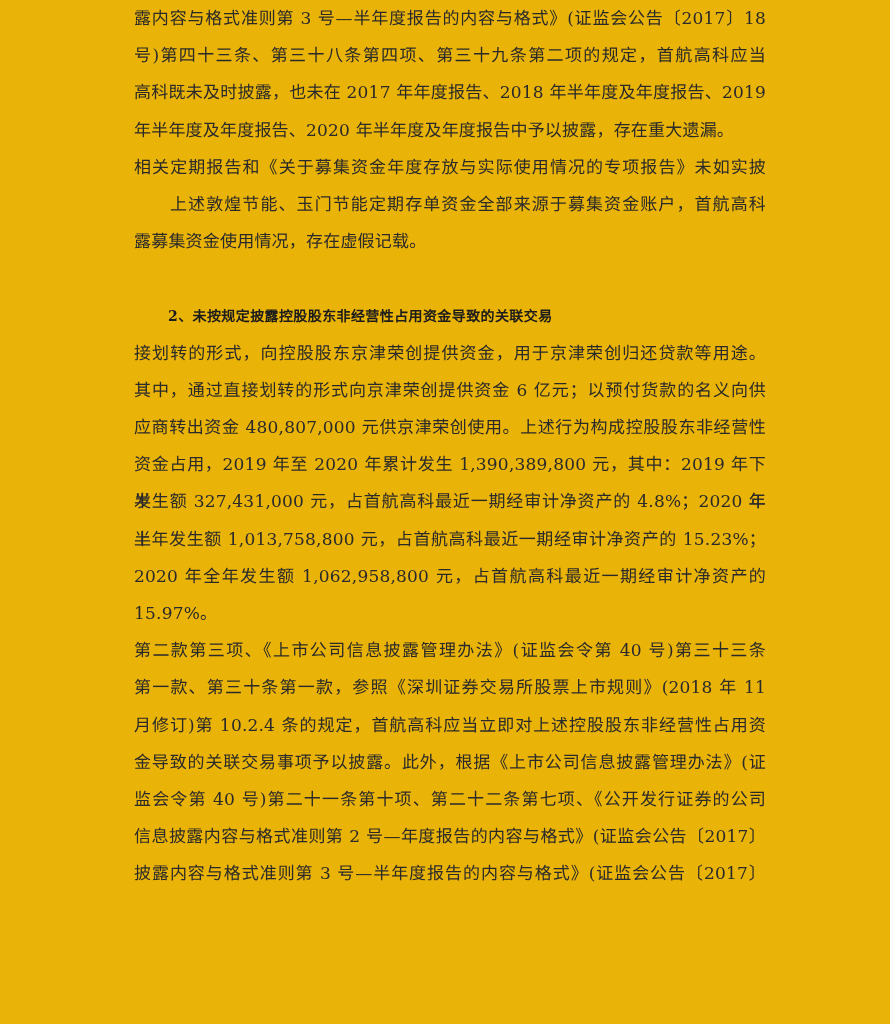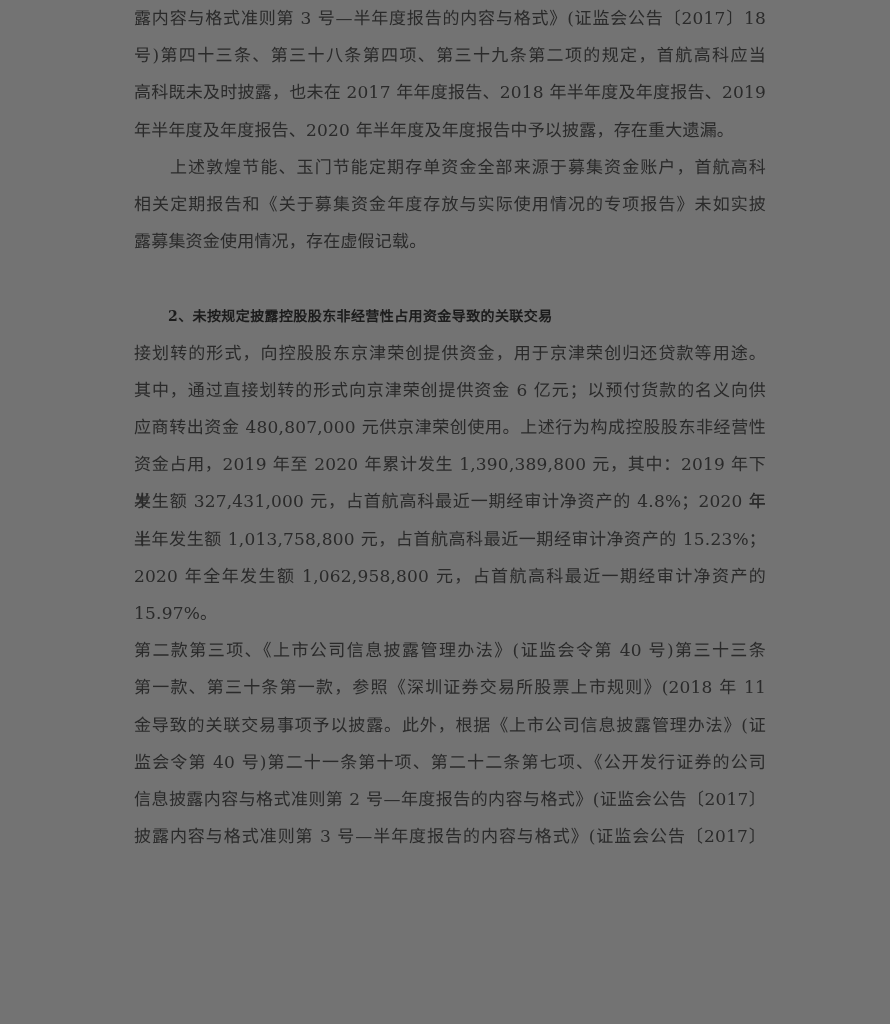--- a/index.html
+++ b/index.html
@@ -12,21 +12,21 @@
     width: 890px;
     height: 1024px;
     overflow: hidden;
     font-family: "DejaVu Serif", "Liberation Serif", serif;
     color: #2a2a2a;
   }
   .page {
     position: relative;
     width: 890px;
     height: 1024px;
-    background: #737373;
+    background: #eab308;
     box-sizing: border-box;
   }
   .text-column {
     position: absolute;
     left: 134px;
     top: 0px;
     width: 632px;
   }
   
   .line {
@@ -75,22 +75,22 @@
   <div class="text-column clipped">
 
     <div>
       <div class="line justify">露内容与格式准则第 3 号—半年度报告的内容与格式》(证监会公告〔2017〕18</div>
       <div class="line justify">号)第四十三条、第三十八条第四项、第三十九条第二项的规定，首航高科应当</div>
       <div class="line justify">高科既未及时披露，也未在 2017 年年度报告、2018 年半年度及年度报告、2019</div>
       <div class="line justify last">年半年度及年度报告、2020 年半年度及年度报告中予以披露，存在重大遗漏。</div>
     </div>
 
     <div>
+      <div class="line justify">相关定期报告和《关于募集资金年度存放与实际使用情况的专项报告》未如实披</div>
       <div class="line justify indent">上述敦煌节能、玉门节能定期存单资金全部来源于募集资金账户，首航高科</div>
-      <div class="line justify">相关定期报告和《关于募集资金年度存放与实际使用情况的专项报告》未如实披</div>
       <div class="line justify last">露募集资金使用情况，存在虚假记载。</div>
     </div>
 
     <div class="spacer"></div>
 
     <div class="heading">2、未按规定披露控股股东非经营性占用资金导致的关联交易</div>
 
     <div>
       <div class="line justify">接划转的形式，向控股股东京津荣创提供资金，用于京津荣创归还贷款等用途。</div>
       <div class="line justify">其中，通过直接划转的形式向京津荣创提供资金 6 亿元；以预付货款的名义向供</div>
@@ -98,20 +98,21 @@
       <div class="line justify">资金占用，2019 年至 2020 年累计发生 1,390,389,800 元，其中：2019 年下半年</div>
       <div class="line justify">发生额 327,431,000 元，占首航高科最近一期经审计净资产的 4.8%；2020 年上</div>
       <div class="line justify">半年发生额 1,013,758,800 元，占首航高科最近一期经审计净资产的 15.23%；</div>
       <div class="line justify">2020 年全年发生额 1,062,958,800 元，占首航高科最近一期经审计净资产的</div>
       <div class="line justify last">15.97%。</div>
     </div>
 
     <div>
       <div class="line justify">第二款第三项、《上市公司信息披露管理办法》(证监会令第 40 号)第三十三条</div>
       <div class="line justify">第一款、第三十条第一款，参照《深圳证券交易所股票上市规则》(2018 年 11</div>
+      <div class="line justify">月修订)第 10.2.4 条的规定，首航高科应当立即对上述控股股东非经营性占用资</div>
       <div class="line justify">金导致的关联交易事项予以披露。此外，根据《上市公司信息披露管理办法》(证</div>
       <div class="line justify">监会令第 40 号)第二十一条第十项、第二十二条第七项、《公开发行证券的公司</div>
       <div class="line justify">信息披露内容与格式准则第 2 号—年度报告的内容与格式》(证监会公告〔2017〕</div>
       <div class="line justify">披露内容与格式准则第 3 号—半年度报告的内容与格式》(证监会公告〔2017〕</div>
 
     </div>
 
   </div>
 </div>
 

